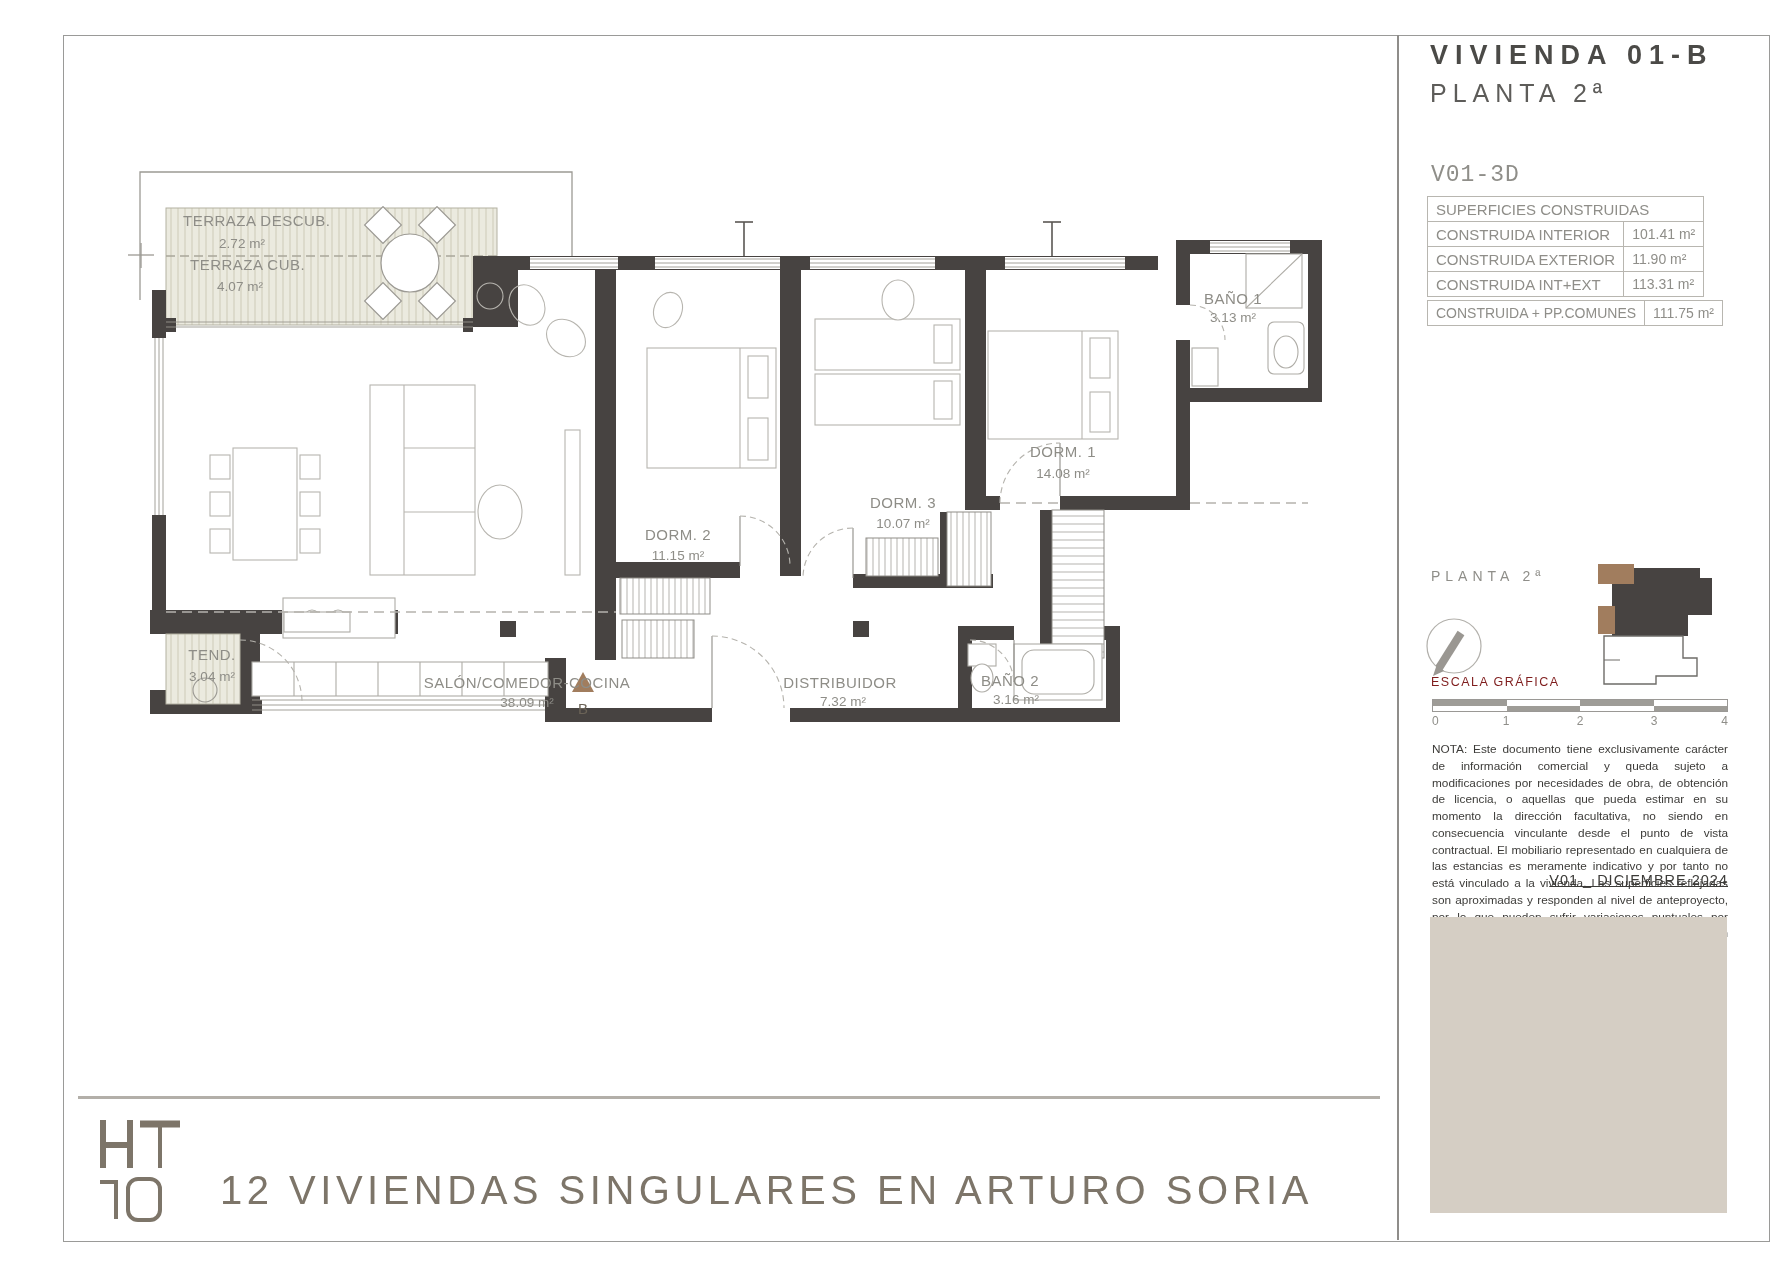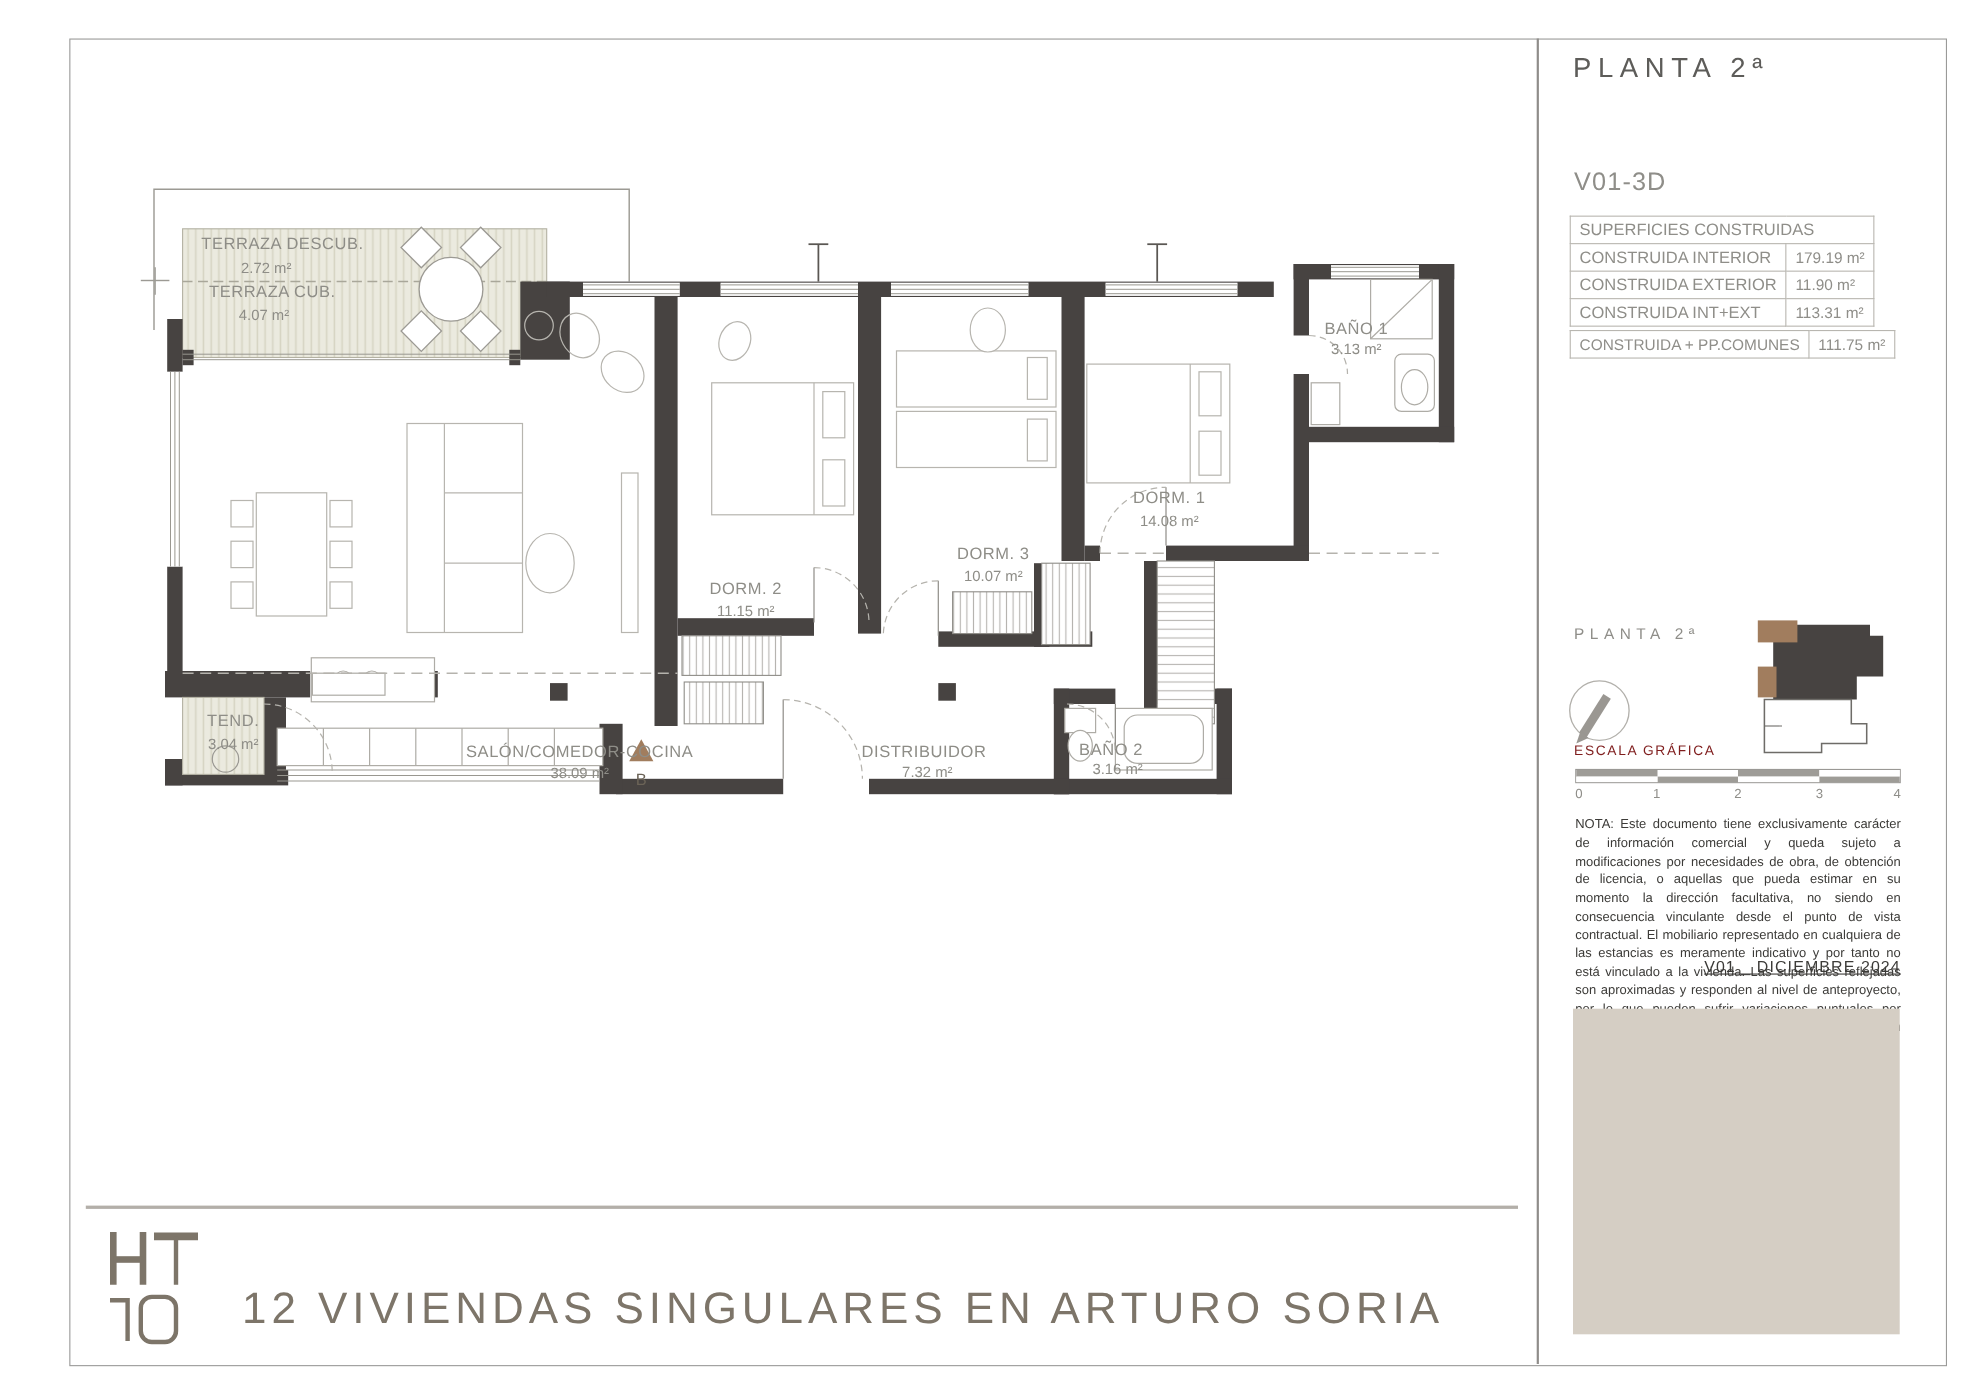--- a/index.html
+++ b/index.html
@@ -7,21 +7,21 @@
          font-family:"Liberation Sans", sans-serif;}
   .abs{position:absolute;}
   
   .border-outer{left:63px;top:35px;width:1705px;height:1205px;border:1px solid #9a9a98;}
   .divider-v{left:1397px;top:35px;width:2px;height:1205px;background:#8f8d8a;}
   .footer-line{left:78px;top:1096px;width:1302px;height:3px;background:#b3afa9;}
   
   .title-block{left:1430px;top:40px;width:300px;color:#4b4a47;}
   .unit-title{font-size:27px;font-weight:bold;letter-spacing:7px;color:#4b4a47;white-space:nowrap;}
   .floor-title{font-size:25px;font-weight:normal;letter-spacing:6px;color:#5d5c59;margin-top:8px;white-space:nowrap;}
-  .model-label{left:1431px;top:152px;font-size:23px;letter-spacing:1px;color:#8f8e89;}
+  .model-label{left:1431px;top:162px;font-size:23px;letter-spacing:1px;color:#8f8e89;font-family:Liberation Mono, monospace;}
   .surf-table{left:1427px;top:196px;width:271px;border-collapse:collapse;color:#8f8e89;font-size:15px;}
   .surf-table td{border:1px solid #b8b6b0;padding:3px 8px;height:18px;white-space:nowrap;}
   .surf-table .val{width:82px;font-size:14px;}
   .surf-total{left:1427px;top:300px;width:271px;border-collapse:collapse;color:#8f8e89;font-size:14px;}
   .surf-total td{border:1px solid #b8b6b0;padding:3px 8px;height:18px;white-space:nowrap;}
   .planta-small{left:1431px;top:568px;font-size:14px;letter-spacing:5px;color:#8f8e89;}
   .escala-label{left:1431px;top:675px;font-size:12.5px;letter-spacing:1.5px;color:#7f1d1d;}
   .scalebar{left:1432px;top:699px;width:296px;height:13px;border:1px solid #9a9895;box-sizing:border-box;}
   .scalebar .seg{position:absolute;width:25%;height:50%;}
   .sb-g{background:#9e9c97;} .sb-w{background:#ffffff;}
@@ -323,33 +323,34 @@
         <line x1="160" y1="1124" x2="160" y2="1168" stroke-width="4"></line>
       </g>
       <g stroke-width="4">
         <path d="M100,1182 L116,1182 L116,1219"></path>
         <rect x="128" y="1179" width="32" height="41" rx="10"></rect>
       </g>
     </g>
   </svg>
 
   <div class="abs title-block">
+    <div class="unit-title">VIVIENDA 01-B</div>
     <div class="floor-title">PLANTA 2ª</div>
   </div>
 
   <div class="abs model-label">V01-3D</div>
 
   <table class="abs surf-table">
     <tbody>
         <tr>
       <td colspan="2">SUPERFICIES CONSTRUIDAS</td>
     </tr>
     <tr>
       <td>CONSTRUIDA INTERIOR</td>
-      <td class="val">179.19 m²</td>
+      <td class="val">101.41 m²</td>
     </tr>
     <tr>
       <td>CONSTRUIDA EXTERIOR</td>
       <td class="val">11.90 m²</td>
     </tr>
     <tr>
       <td>CONSTRUIDA INT+EXT</td>
       <td class="val">113.31 m²</td>
     </tr>
   </tbody>

